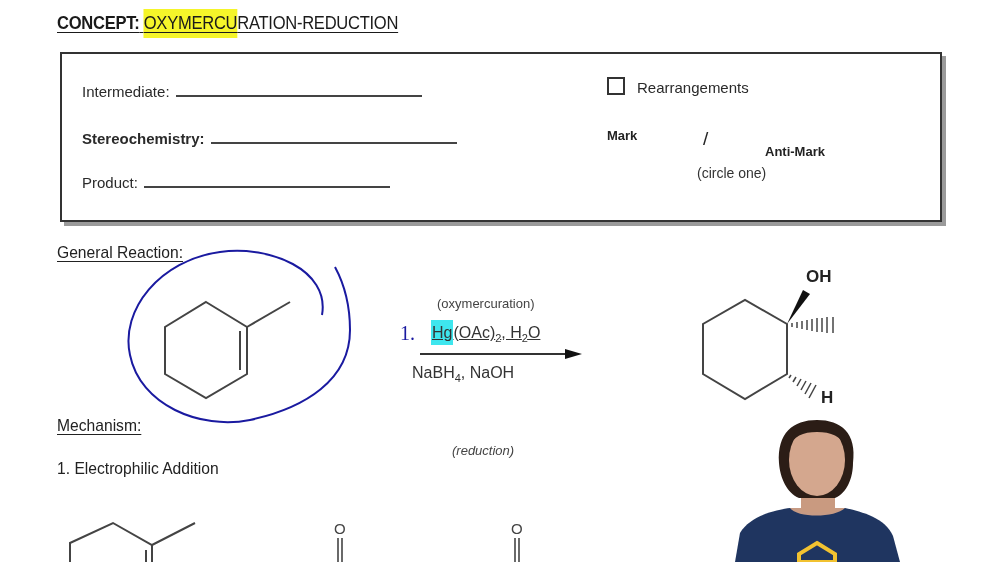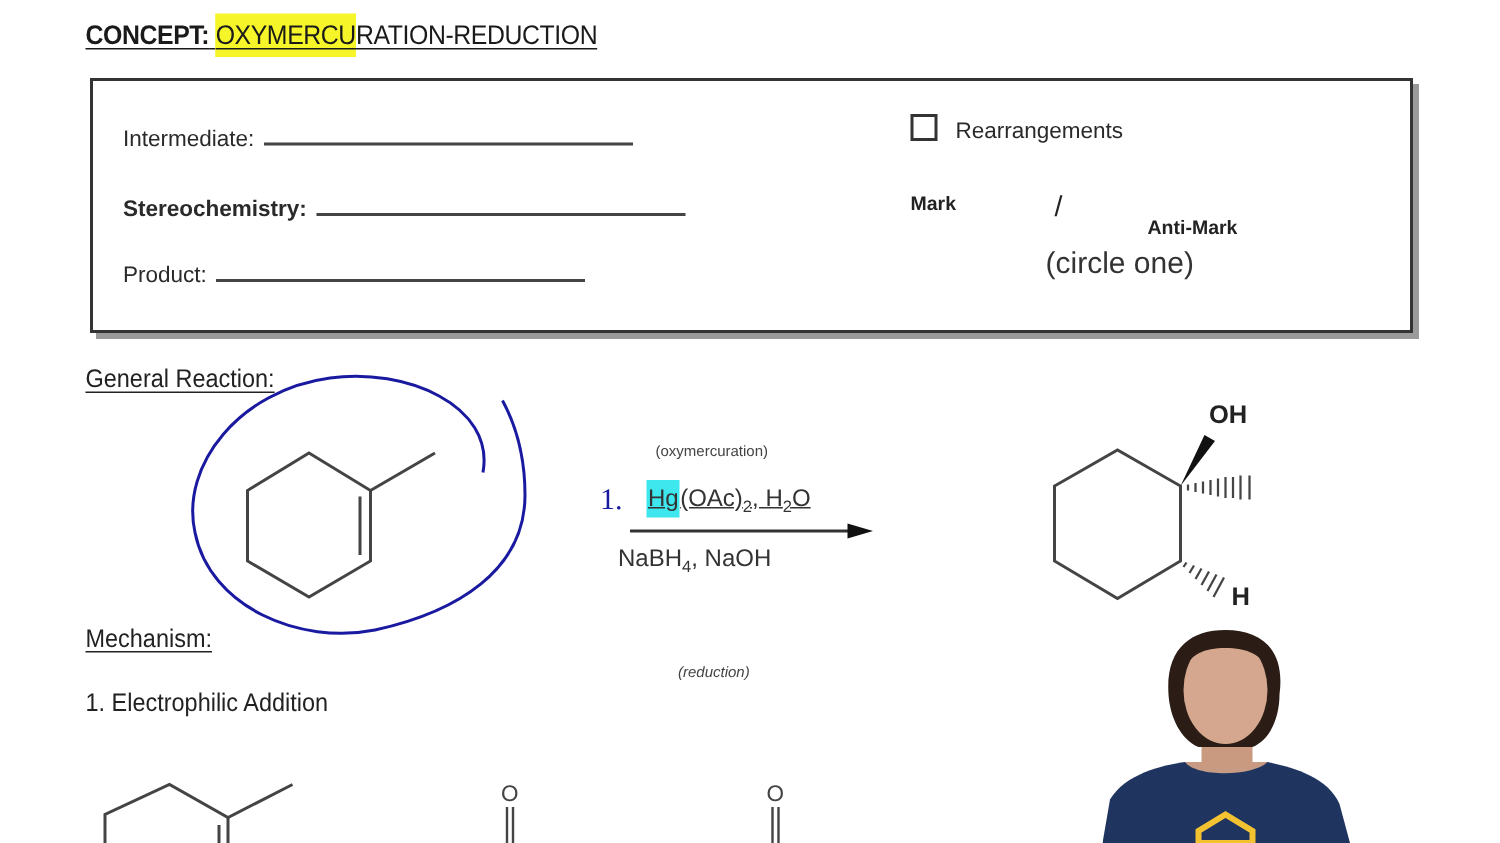--- a/index.html
+++ b/index.html
@@ -16,24 +16,24 @@
   .title b { font-weight:bold; }
   .hl { background:#f5f52a; padding:4px 0 5px 0; }
   .box {
     left:60px; top:52px; width:878px; height:166px;
     border:2px solid #333; box-shadow:4px 4px 0 #9a9a9a; background:#fff;
   }
   .field { font-size:15px; color:#2a2a2a; white-space:nowrap; }
   .blank { display:inline-block; border-bottom:2px solid #444; height:14px; vertical-align:baseline; margin-left:6px; }
   .cbx { width:14px; height:14px; border:2px solid #333; display:inline-block; vertical-align:middle; margin-right:12px; position:relative; top:-3px;}
   .bold { font-weight:bold; font-size:13px; color:#222;text-align:right; }
-  .small { font-size:20px; color:#333; }
+  .small { font-size:14px; color:#333; }
   .section { font-size:17px; text-decoration:underline; text-underline-offset:3px; color:#222; transform:scaleX(0.92); transform-origin:left center;}
   .reag { font-size:16px; color:#333; white-space:nowrap; }
-  .reag-small { font-size:10px; color:#444; }
+  .reag-small { font-size:13px; color:#444; }
   sub { font-size:11px; }
   .hg { background:#3ee6ee; padding:4px 1px; }
   .presenter { left:735px; top:418px; width:165px; height:144px; }
 </style>
 </head>
 <body>
 
 <div class="abs title">
   <b>CONCEPT:</b>
   <span class="hl">OXYMERCU</span><span>RATION-REDUCTION</span>

